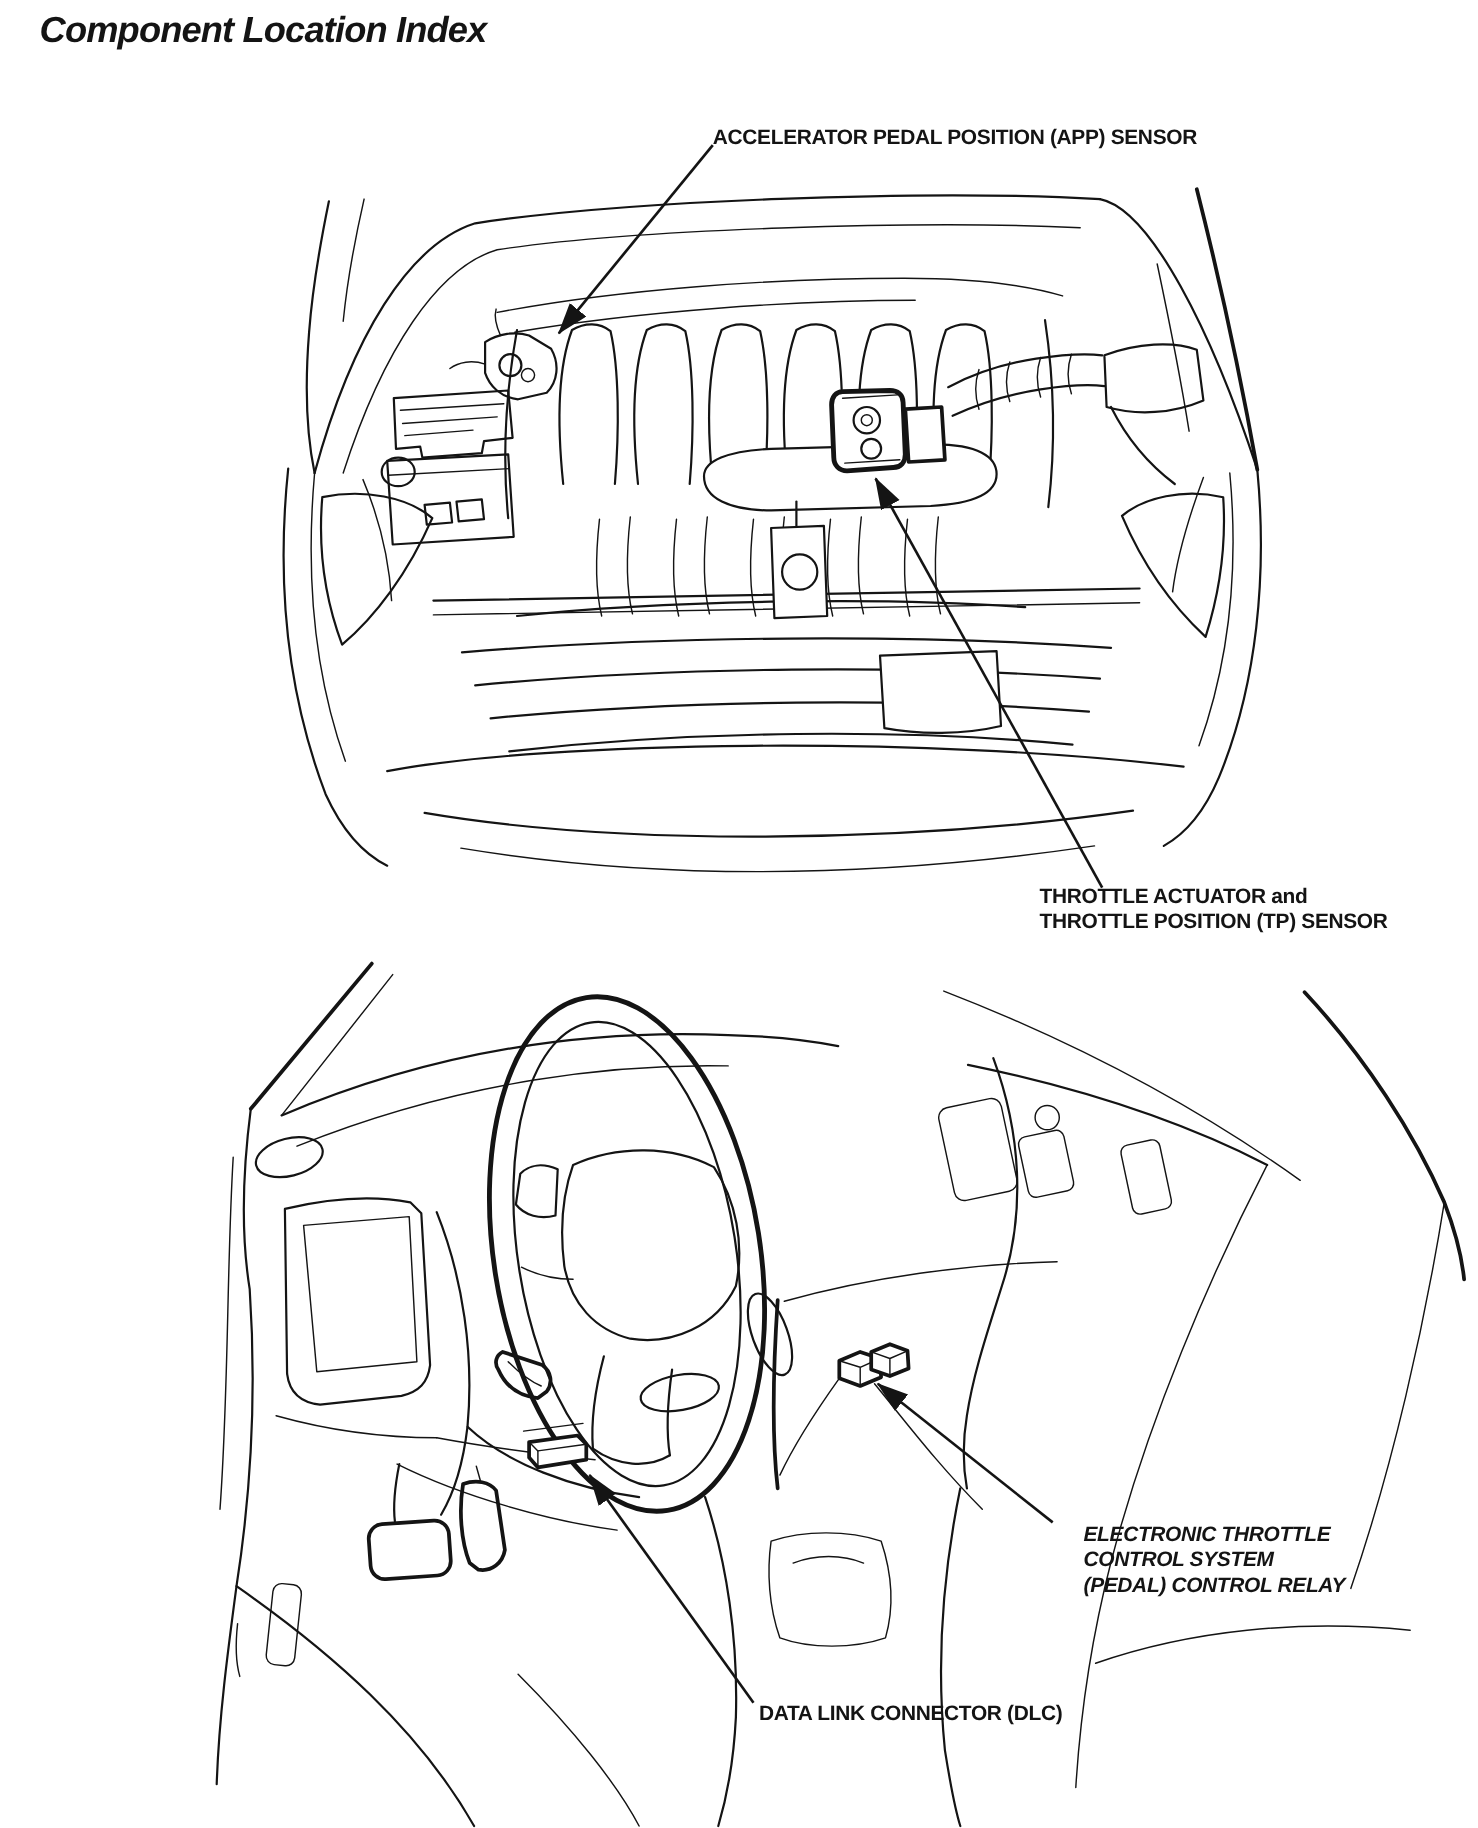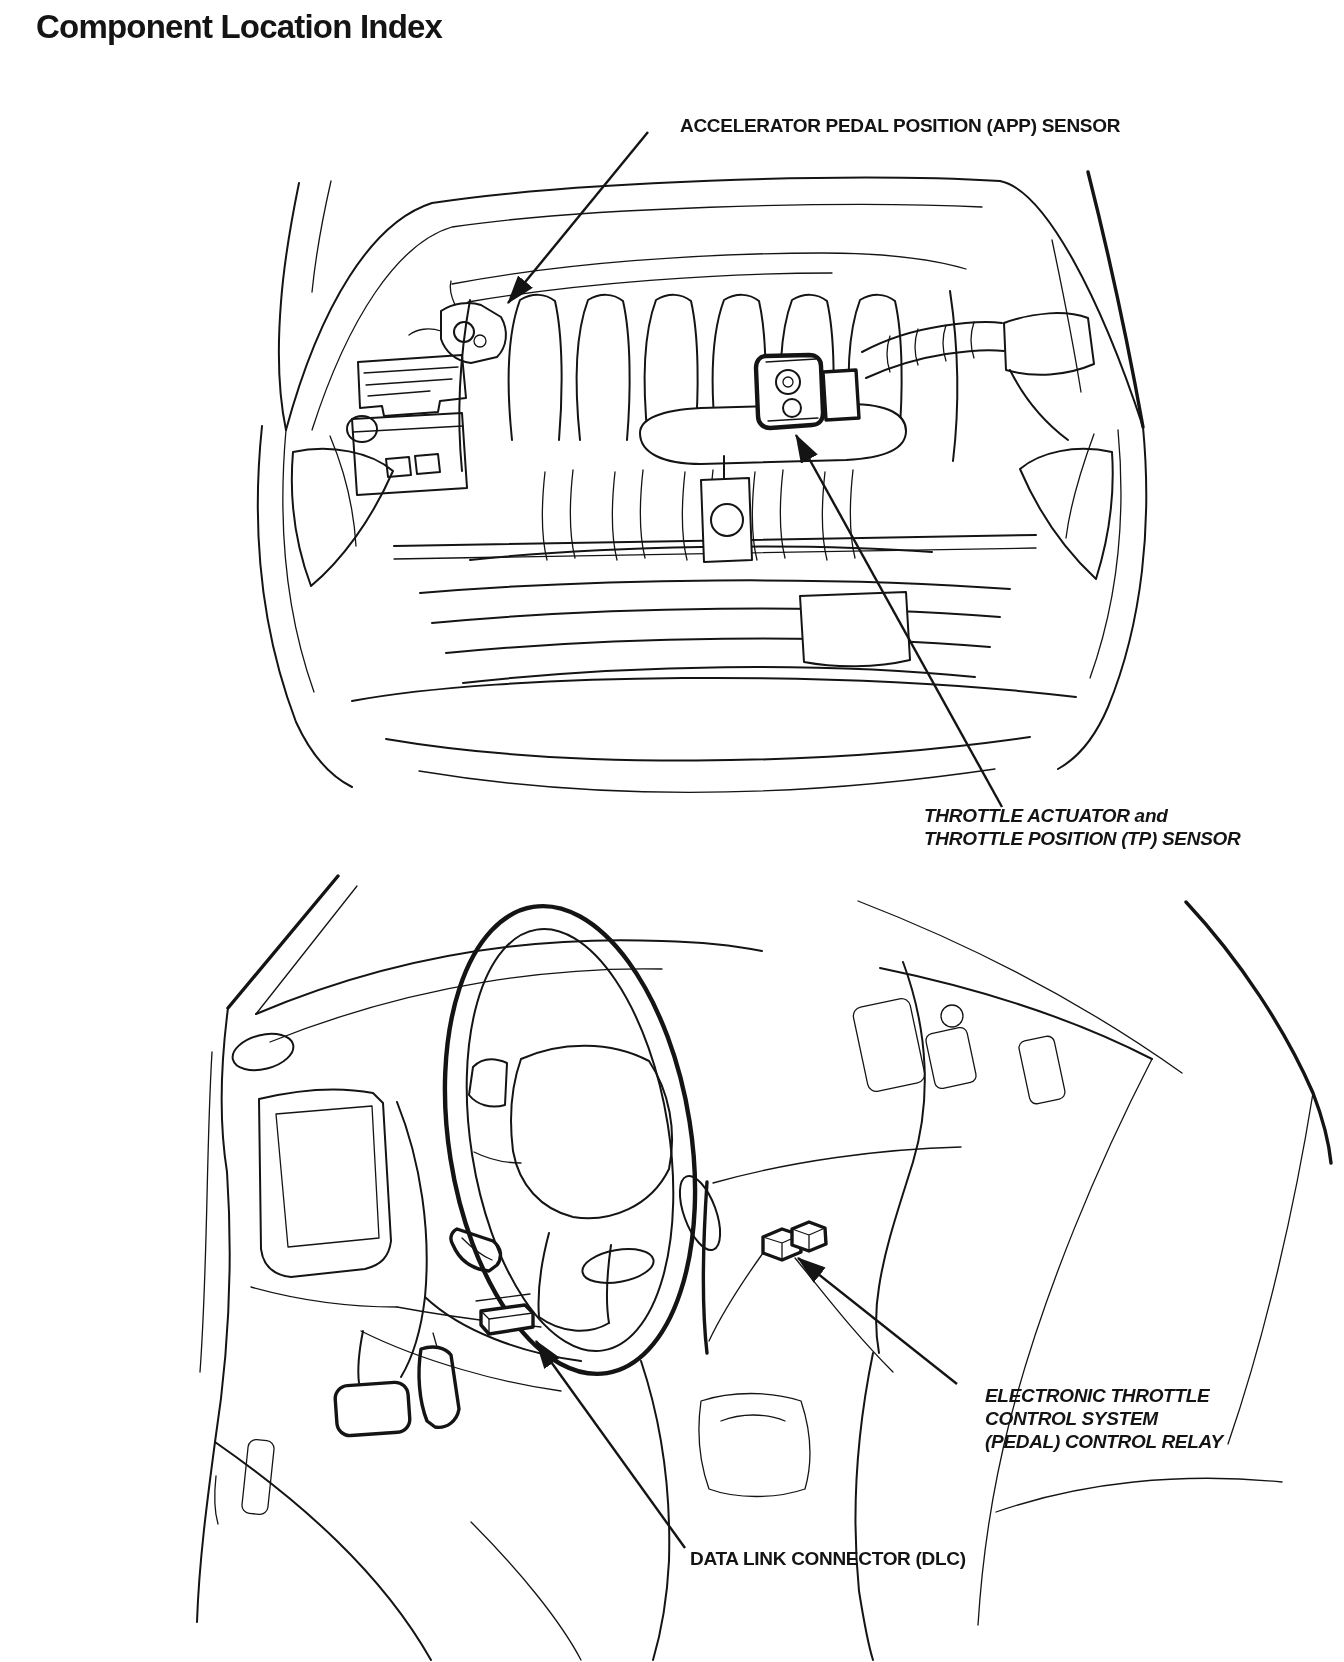--- a/index.html
+++ b/index.html
@@ -4,21 +4,21 @@
 <style>
   :root { --ink:#141414; --paper:#ffffff; }
   html,body { margin:0; padding:0; }
   body {
     width:1344px; height:1662px; position:relative;
     background:var(--paper); overflow:hidden;
     font-family:"Liberation Sans", sans-serif; color:var(--ink);
   }
   .page-title {
     position:absolute; left:36px; top:8px;
-    font-size:33px; font-weight:bold; letter-spacing:-0.8px; color:var(--ink);
+    font-size:33px; font-weight:bold; letter-spacing:-0.8px; color:var(--ink);font-style:italic;
   }
   .callout {
     position:absolute; font-weight:bold; font-size:19px; line-height:23px;
     letter-spacing:-0.3px; color:var(--ink); white-space:nowrap;
   }
   .callout span { display:block; }
   #art { position:absolute; left:0; top:0; }
   .ln   { fill:none; stroke:var(--ink); stroke-width:2;   stroke-linecap:round; stroke-linejoin:round; }
   .thin { stroke-width:1.3; }
   .bold { stroke-width:3.4; }
@@ -246,25 +246,25 @@
   </g>
 
   <g>
     <line class="leader" x1="648" y1="132" x2="508" y2="303" marker-end="url(#arrow)"></line>
     <line class="leader" x1="1002" y1="807" x2="796" y2="435" marker-end="url(#arrow)"></line>
     <line class="leader" x1="957" y1="1384" x2="798" y2="1258" marker-end="url(#arrow)"></line>
     <line class="leader" x1="685" y1="1548" x2="536" y2="1341" marker-end="url(#arrow)"></line>
   </g>
 </svg>
 
-<div class="callout" style="left:680px; top:114px;text-align:center;">
+<div class="callout" style="left:648px; top:114px;text-align:center;">
   <span>ACCELERATOR PEDAL POSITION (APP) SENSOR</span>
 </div>
 
-<div class="callout" style="left:924px; top:804px;font-style:italic;">
+<div class="callout" style="left:945px; top:804px;">
   <span>THROTTLE ACTUATOR and</span>
   <span>THROTTLE POSITION (TP) SENSOR</span>
 </div>
 
 <div class="callout" style="left:985px; top:1384px;font-style:italic;">
   <span>ELECTRONIC THROTTLE</span>
   <span>CONTROL SYSTEM</span>
   <span>(PEDAL) CONTROL RELAY</span>
 </div>
 

